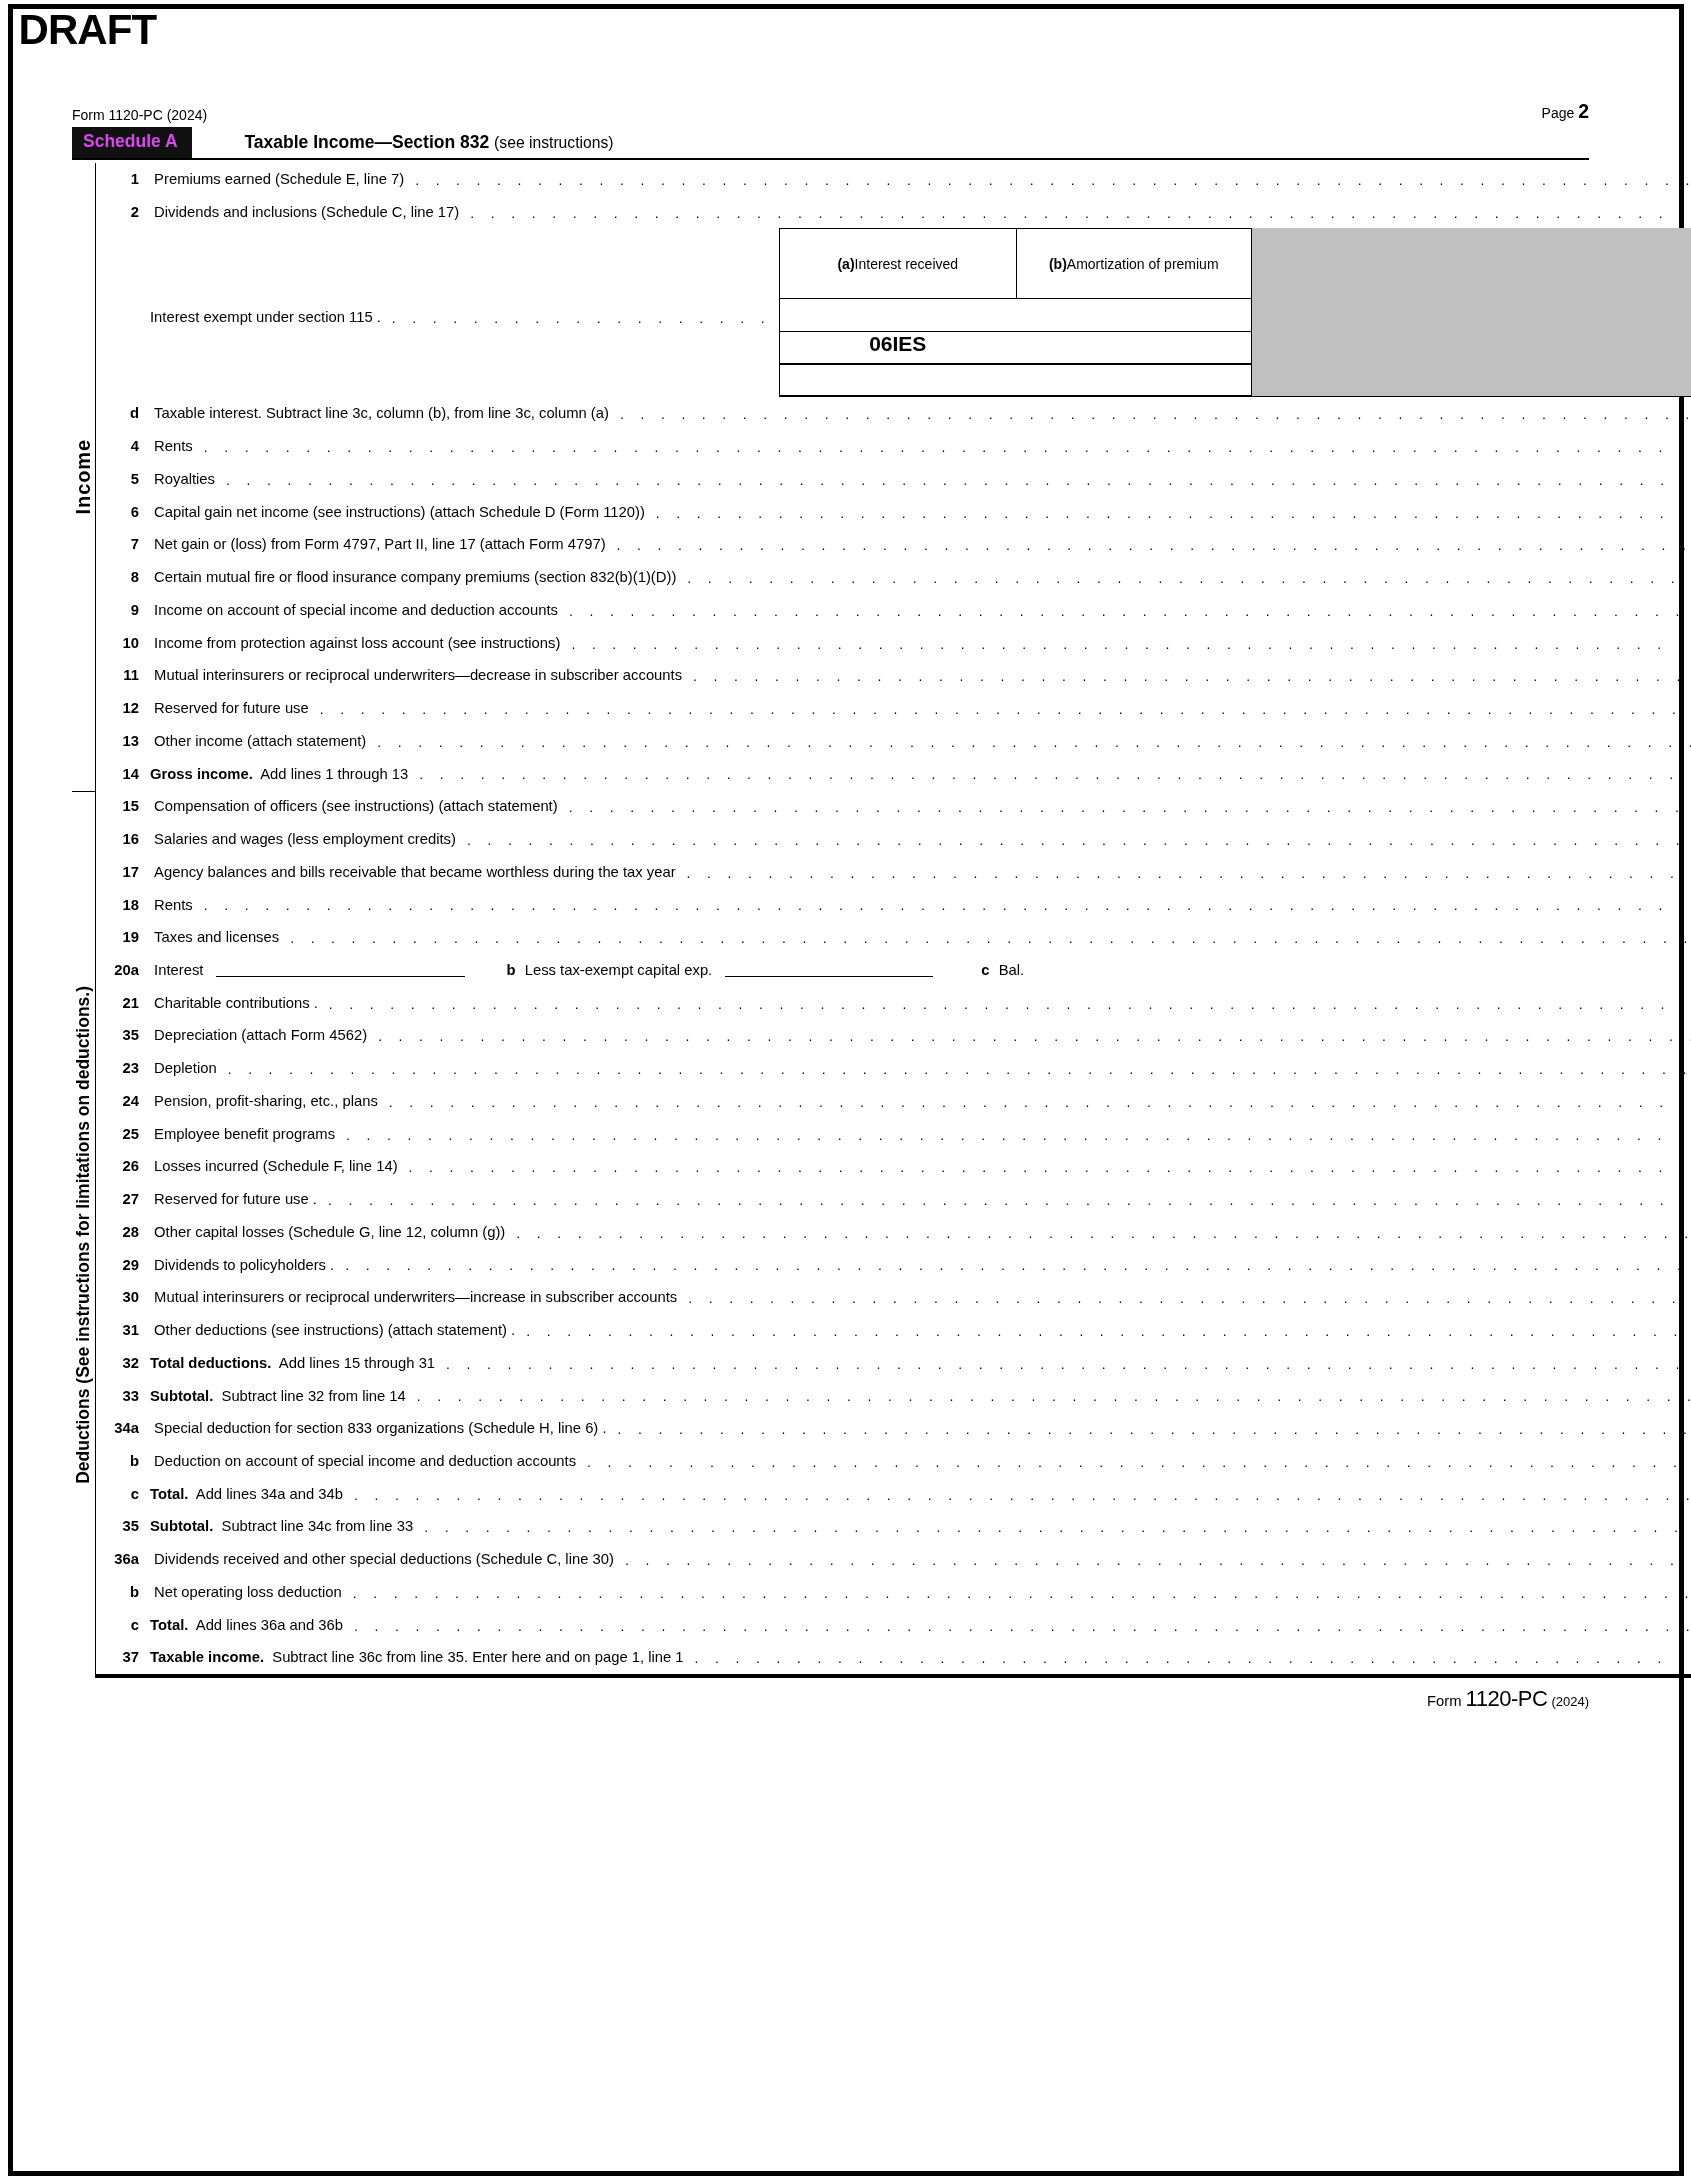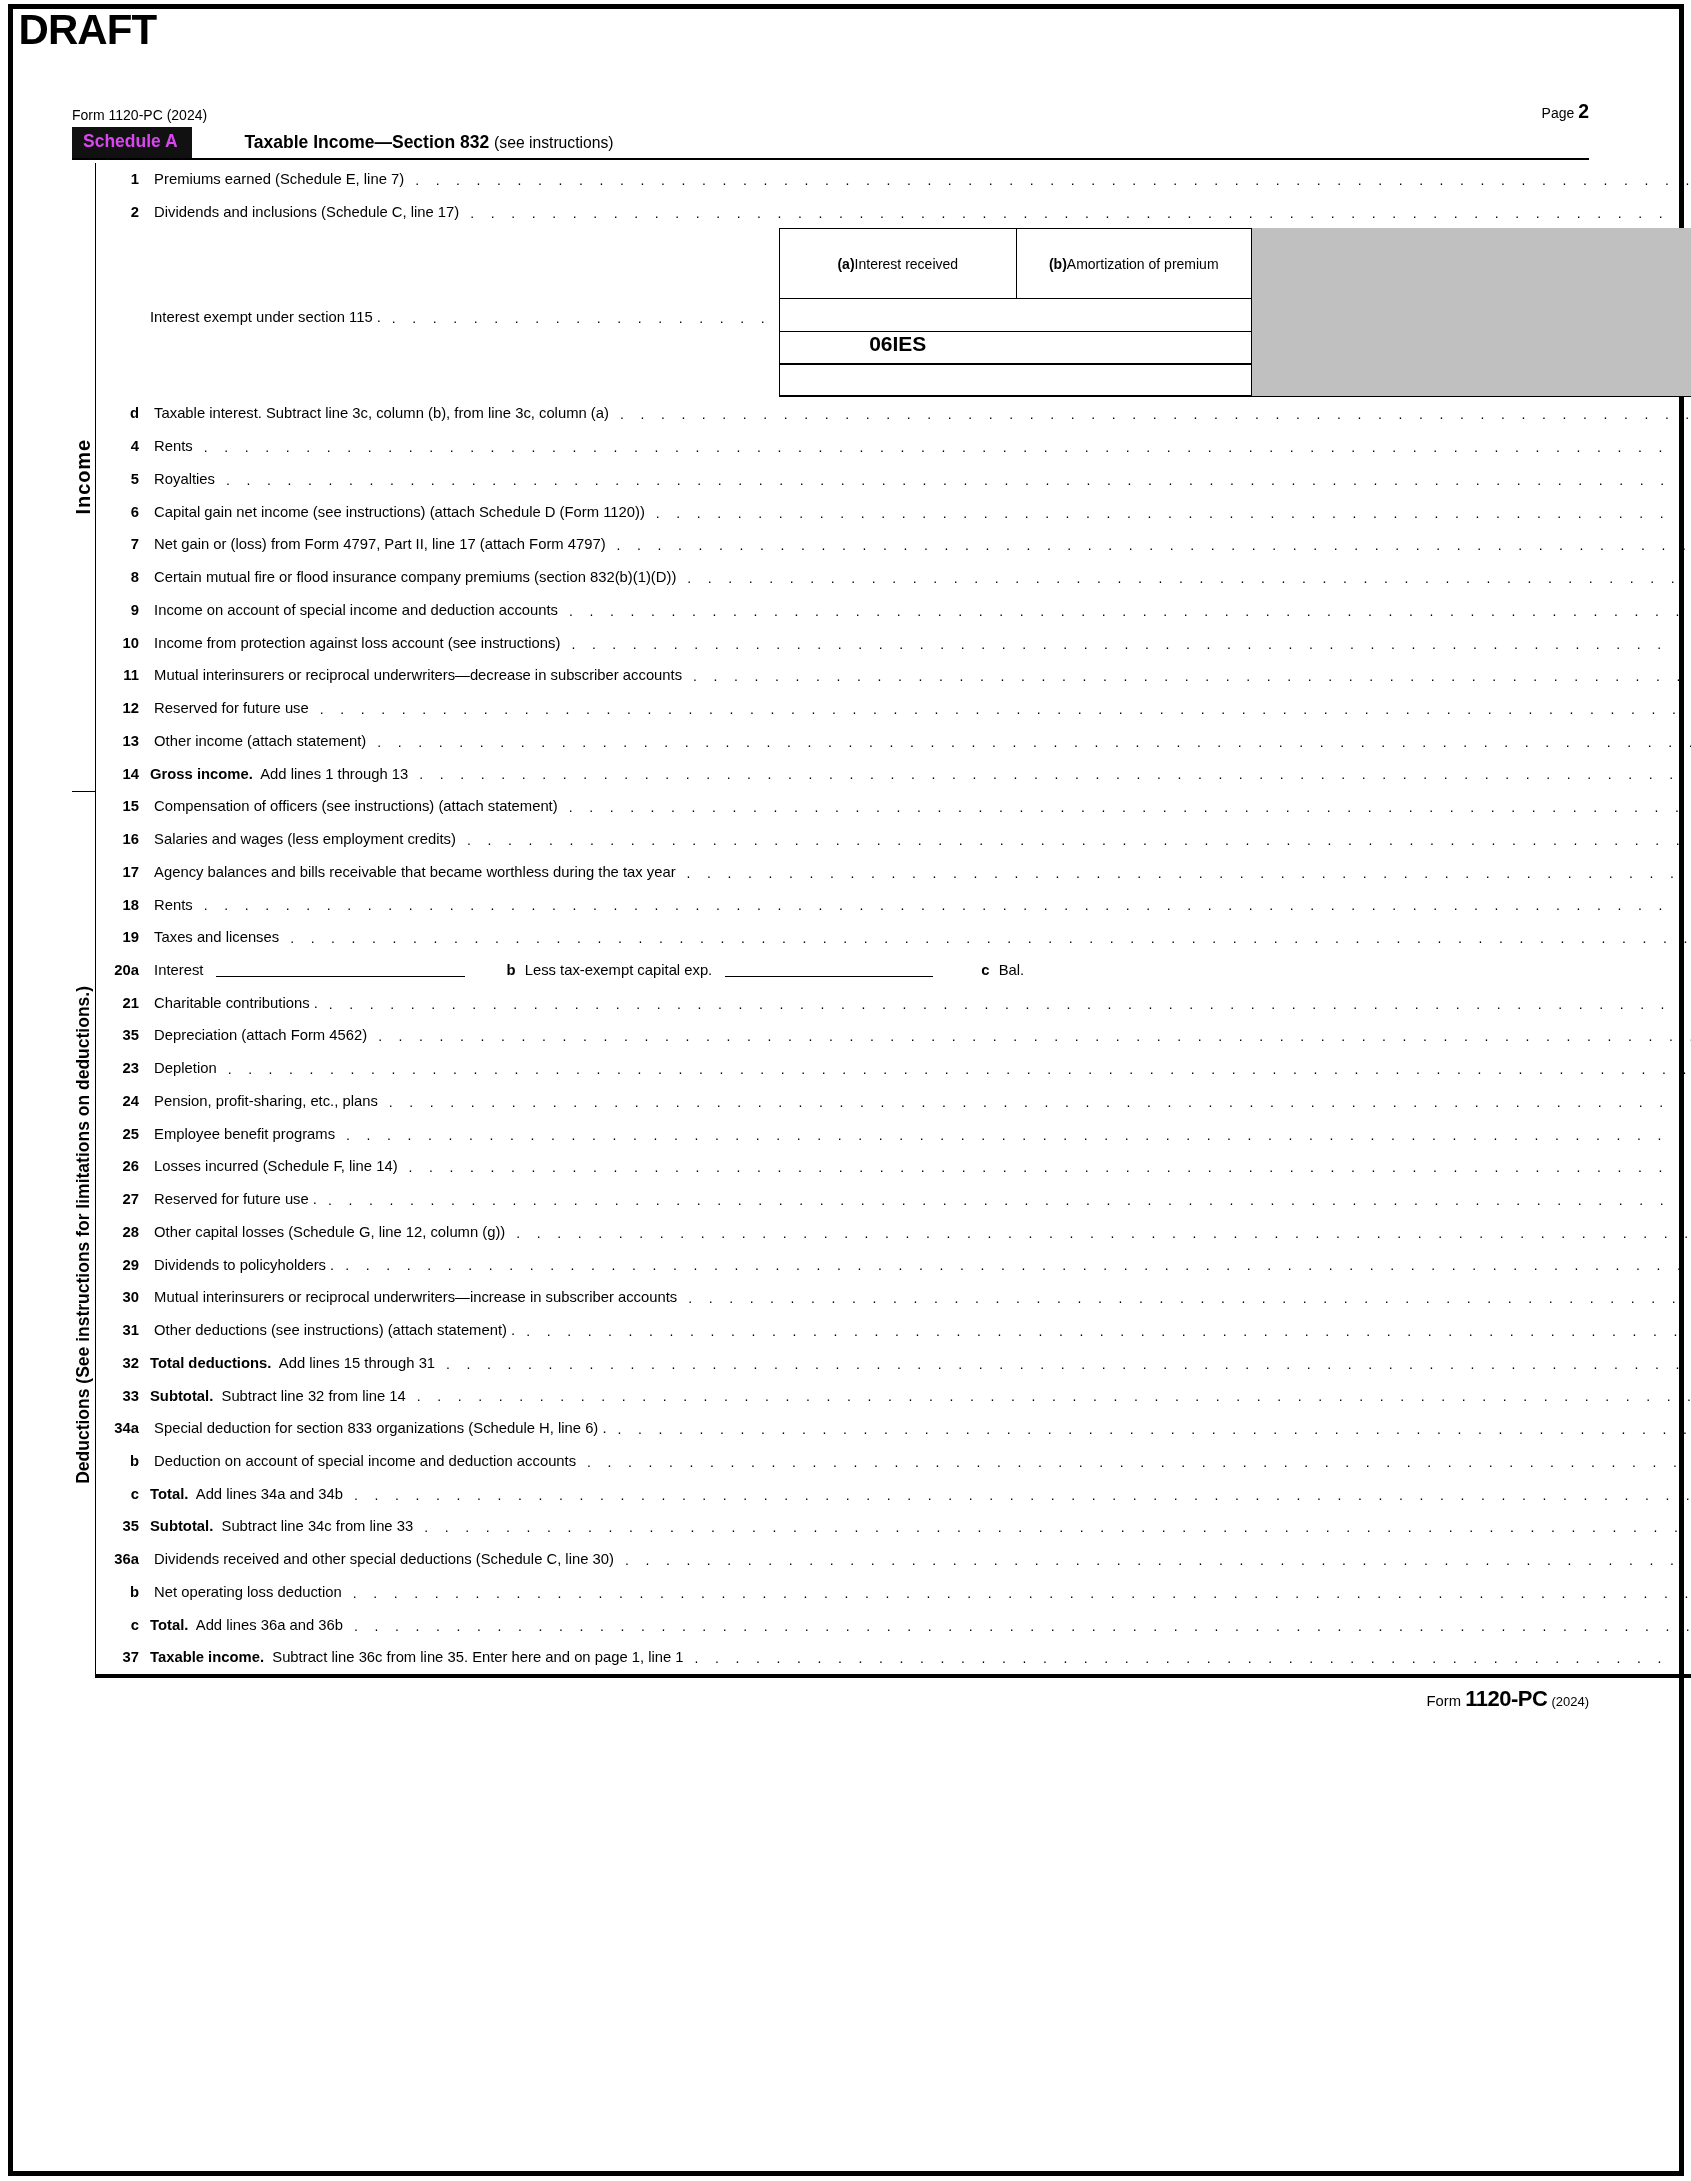--- a/index.html
+++ b/index.html
@@ -54,21 +54,21 @@
   .abR{flex:1;background:#c0c0c0;border-bottom:0.9px solid #000;}
 
   
   .lbl20{flex:1;display:flex;align-items:center;font-size:14.8px;white-space:nowrap;overflow:hidden;}
   .lbl20 .bp{font-weight:bold;margin:0 9.2px 0 0;}
   .ul{display:inline-block;border-bottom:0.9px solid #000;height:14px;}
   .ul1{width:249px;margin:0 41px 0 13px;}
   .ul2{width:208px;margin:0 48px 0 13px;}
 
   .footer{position:absolute;top:1686px;left:72px;width:1517px;text-align:right;font-size:14.8px;}
-  .footer .fnum{font-weight:bold;font-size:22px;letter-spacing:-0.5px;}
+  .footer .fnum{font-weight:normal;font-size:22px;letter-spacing:-0.5px;}
   .footer .fyr{font-size:13px;}
 </style>
 </head>
 <body>
 
 <div class="canvas">
   <div class="frame"></div>
 
   <div class="draft">DRAFT</div>
 

